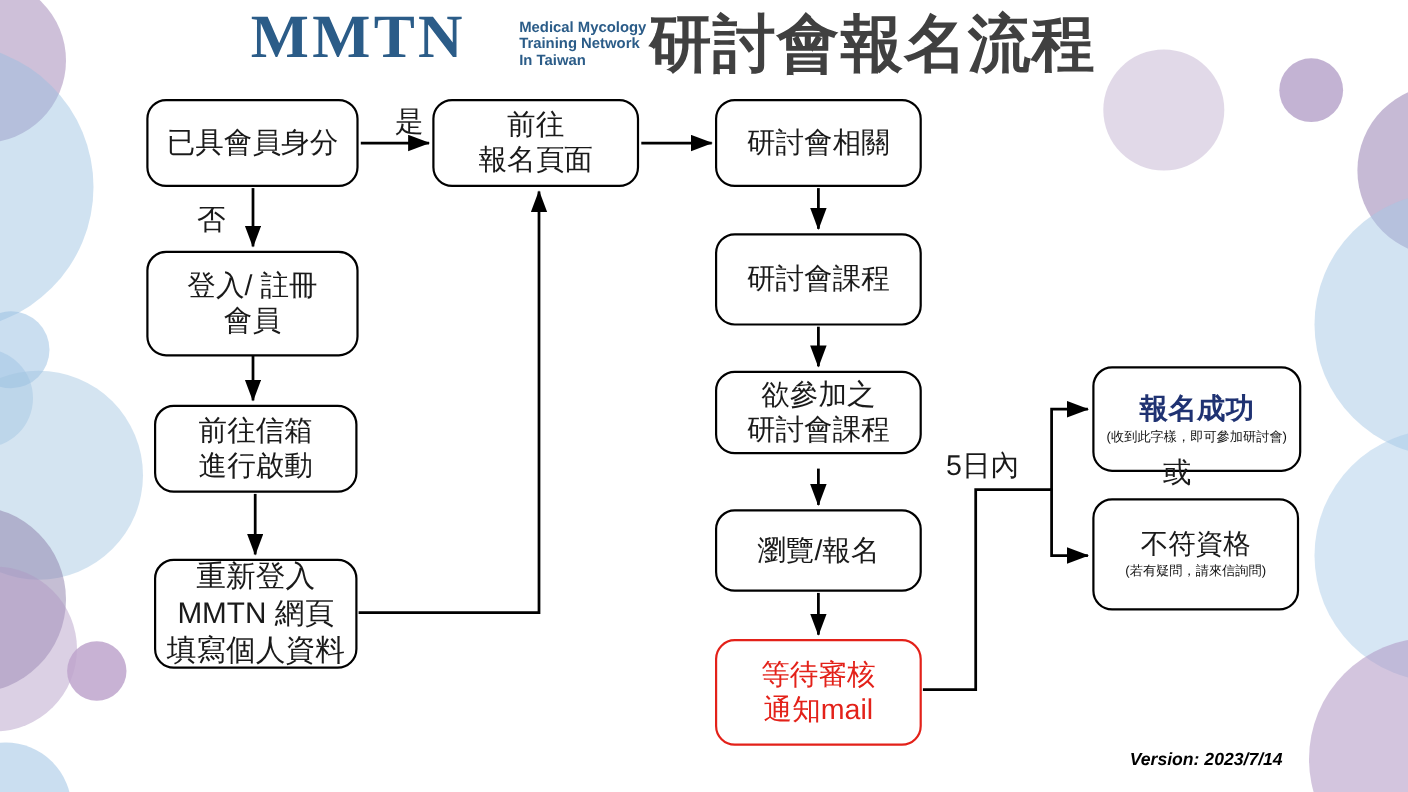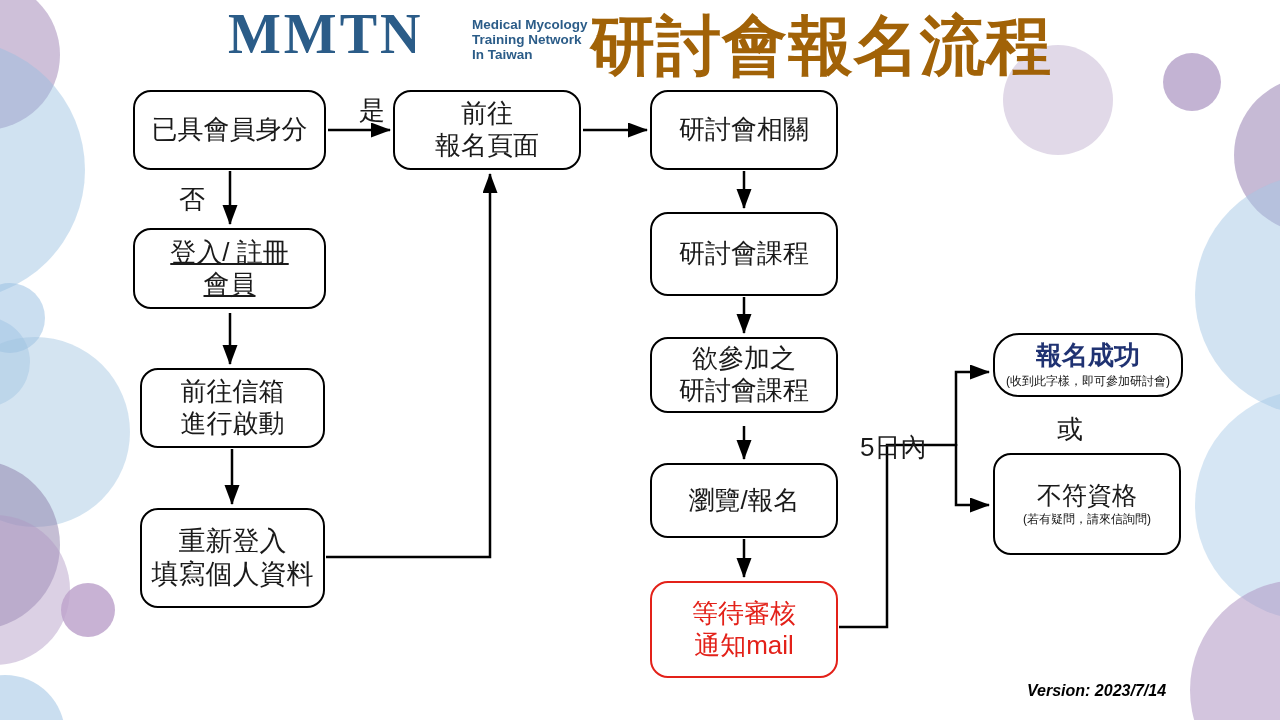--- a/index.html
+++ b/index.html
@@ -32,53 +32,53 @@
     position:absolute;left:228px;top:2px;z-index:2;
     font-family:"Liberation Serif","DejaVu Serif",serif;
     font-weight:bold;font-size:56px;letter-spacing:3px;color:#2B5C88;
   }
   .logo-tagline{
     position:absolute;left:472px;top:17px;z-index:2;
     font-size:13.5px;line-height:1.12;font-weight:600;color:#2B5C88;
   }
   .page-title{
     position:absolute;left:590px;top:2px;width:420px;z-index:2;
-    font-size:65px;font-weight:800;letter-spacing:1px;color:#a16207;
+    font-size:57px;font-weight:800;letter-spacing:1px;color:#404040;
     white-space:nowrap;
   }
 
   
   .node{
     position:absolute;z-index:2;background:#fff;
     border:2.5px solid #000;border-radius:18px;
     display:flex;flex-direction:column;align-items:center;justify-content:center;
     text-align:center;font-size:26px;line-height:1.22;color:#1a1a1a;
     box-sizing:border-box;
   }
   .node.red{border-color:#E32119;color:#E32119;}
   .n-member   {left:133px;top:90px; width:193px;height:80px;}
   .n-goto     {left:393px;top:90px; width:188px;height:80px;}
   .n-related  {left:650px;top:90px; width:188px;height:80px;}
-  .n-login    {left:133px;top:228px;width:193px;height:81px;text-decoration:underline;}
+  .n-login    {left:133px;top:228px;width:193px;height:96px;}
   .n-mailbox  {left:140px;top:368px;width:185px;height:80px;}
   .n-relogin  {left:140px;top:508px;width:185px;height:100px;font-size:27px;line-height:1.24;}
   .n-courses  {left:650px;top:212px;width:188px;height:84px;}
   .n-desired  {left:650px;top:337px;width:188px;height:76px;}
   .n-browse   {left:650px;top:463px;width:188px;height:75px;}
   .n-wait     {left:650px;top:581px;width:188px;height:97px;}
-  .n-success  {left:993px;top:333px;width:190px;height:64px;border-radius:26px;}
+  .n-success  {left:993px;top:333px;width:190px;height:96px;}
   .n-fail     {left:993px;top:453px;width:188px;height:102px;font-size:25px;}
   .success-title{font-weight:bold;font-size:26px;color:#1F3272;}
   .note{font-size:12px;line-height:1.3;color:#111;margin-top:2px;white-space:nowrap;}
 
   
   .edge-label{position:absolute;z-index:3;font-size:26px;color:#1a1a1a;}
   .l-yes   {left:350px;top:93px;width:44px;text-align:center;}
   .l-no    {left:170px;top:182px;width:44px;text-align:center;}
-  .l-within{left:860px;top:406px;width:92px;text-align:left;margin-top:24px;}
+  .l-within{left:860px;top:406px;width:92px;text-align:left;}
   .l-or    {left:1048px;top:412px;width:44px;text-align:center;}
 
   
   .arrows{position:absolute;left:0;top:0;z-index:1;}
 
   
   .version{
     position:absolute;left:1027px;top:682px;z-index:2;
     font-size:16px;font-style:italic;font-weight:600;color:#000;
   }
@@ -151,20 +151,21 @@
   <div>會員</div>
 </div>
 
 <div class="node n-mailbox">
   <div>前往信箱</div>
   <div>進行啟動</div>
 </div>
 
 <div class="node n-relogin">
   <div>重新登入</div>
+  <div>MMTN 網頁</div>
   <div>填寫個人資料</div>
 </div>
 
 <div class="node n-courses">
   <div>研討會課程</div>
 </div>
 
 <div class="node n-desired">
   <div>欲參加之</div>
   <div>研討會課程</div>

